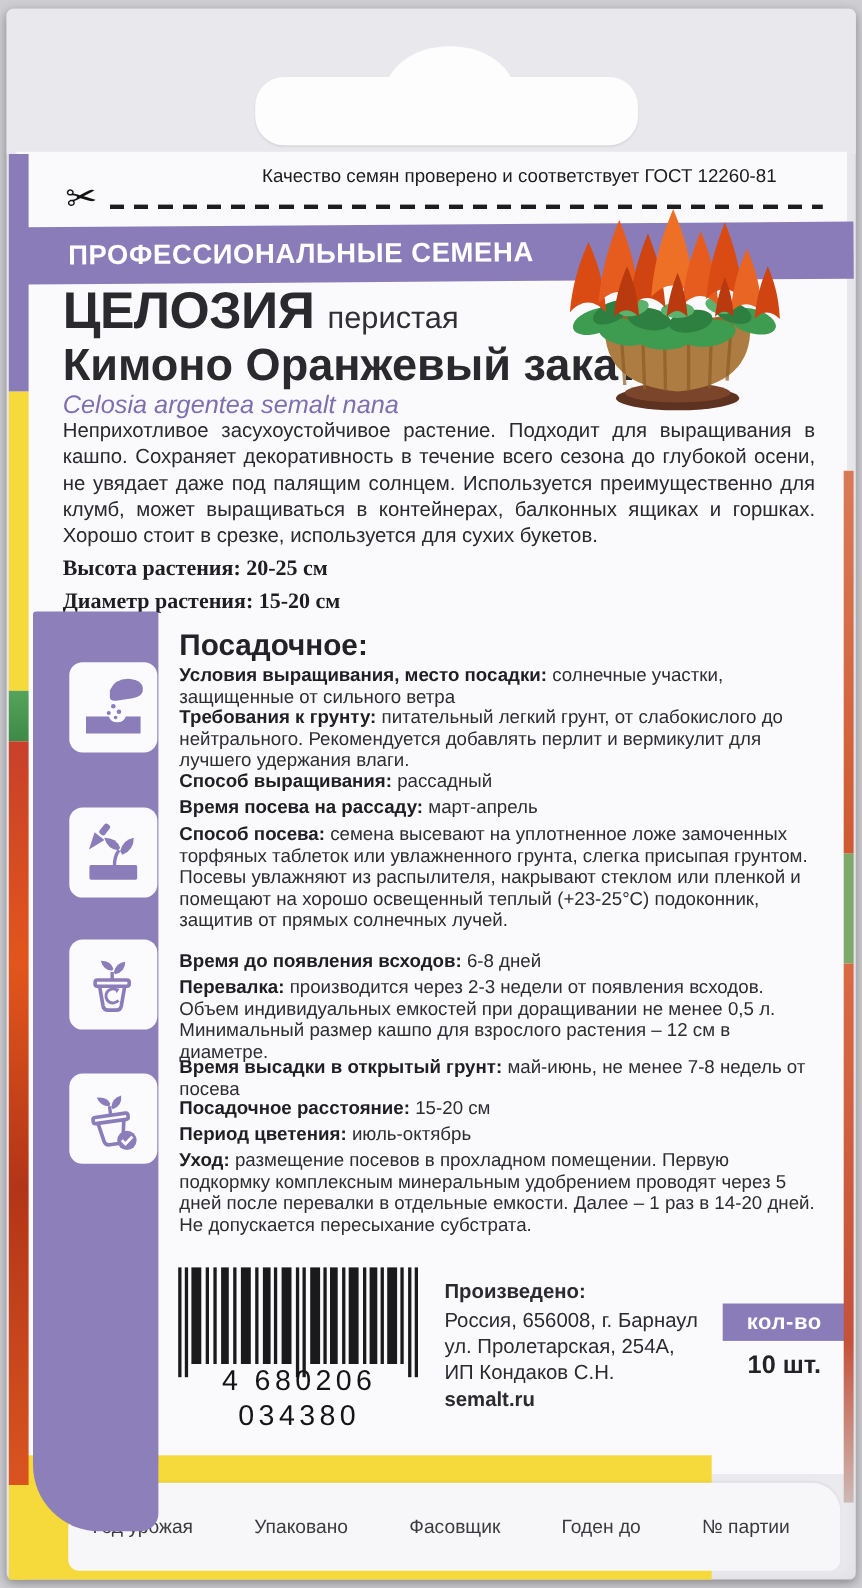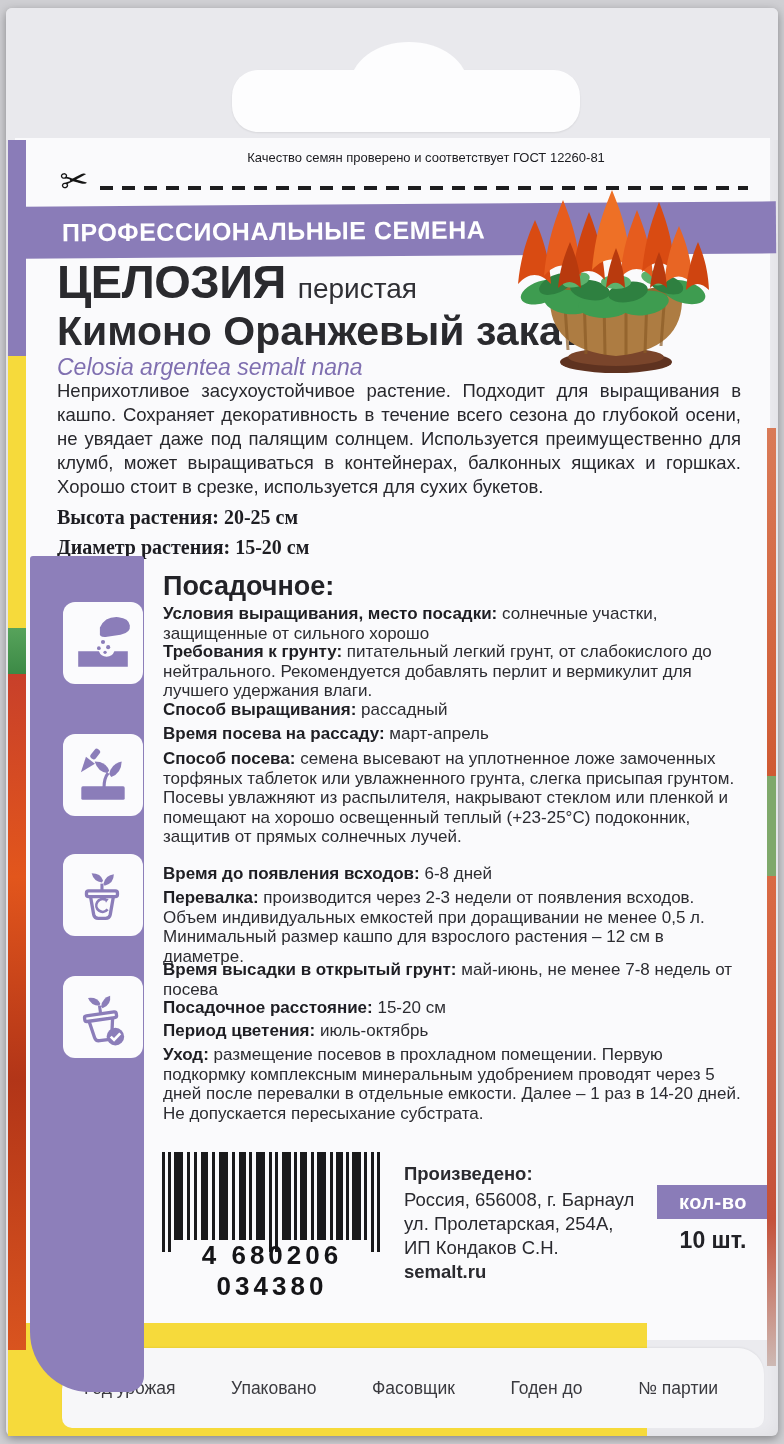--- a/index.html
+++ b/index.html
@@ -8,21 +8,21 @@
   .stage{position:relative;width:784px;height:1444px;overflow:hidden;background:#cfcfd3;}
   .packet{position:absolute;left:6px;top:8px;width:772px;height:1428px;background:#ebebef;
           border-radius:6px;box-shadow:0 3px 10px rgba(0,0,0,.35), inset 0 0 18px rgba(0,0,0,.06);}
   
   .top-area{position:absolute;left:0;top:0;width:772px;height:132px;background:#e9e9ed;border-radius:6px 6px 0 0;}
   .euro-slot{position:absolute;left:226px;top:62px;width:348px;height:62px;background:#fdfdfe;border-radius:26px;box-shadow:0 1px 2px rgba(0,0,0,.08);}
   .euro-bump{position:absolute;left:344px;top:34px;width:118px;height:48px;background:#fdfdfe;border-radius:55% 55% 0 0/100% 100% 0 0;}
   
   .panel{position:absolute;left:9px;top:130px;width:755px;height:1202px;background:#fafafc;}
   
-  .quality-text{position:absolute;left:140px;top:142px;width:560px;text-align:center;font-size:13px;color:#1b1b1f;}
+  .quality-text{position:absolute;left:140px;top:142px;width:560px;text-align:right;font-size:17px;color:#1b1b1f;}
   .scissors{position:absolute;left:54px;top:152px;font-family:"DejaVu Sans",sans-serif;font-size:34px;color:#141414;transform:rotate(-6deg);}
   .cut-dashes{position:absolute;left:94px;top:178px;width:648px;height:4px;
      background:repeating-linear-gradient(90deg,#1d1d1f 0 13px,transparent 13px 22px);}
   
   .band{position:absolute;left:16px;top:196px;width:754px;height:52px;background:#8a7cb8;transform:rotate(-.4deg);}
   .band span{display:block;padding:12px 0 0 40px;color:#fff;font-weight:bold;font-size:25px;letter-spacing:.5px;}
   
   .title-row{position:absolute;left:51px;top:246px;width:460px;white-space:nowrap;}
   .title-name{font-size:47px;font-weight:800;color:#2a2a2e;letter-spacing:-.5px;}
   .title-type{font-size:28px;color:#2f2f34;margin-left:12px;}
@@ -44,21 +44,21 @@
   .icon-tile svg{width:62px;height:62px;}
   
   .agro-head{position:absolute;left:157px;top:563px;font-size:27px;font-weight:800;color:#222227;}
   .agro-item{position:absolute;left:157px;width:582px;margin:0;font-size:17px;line-height:19.5px;color:#2c2c31;}
   .agro-item b{color:#1e1e23;}
   .ai-0{top:596px;}.ai-1{top:634px;}.ai-2{top:692px;}.ai-3{top:716px;}.ai-4{top:741px;}
   .ai-5{top:856px;}.ai-6{top:880px;}.ai-7{top:952px;}.ai-8{top:990px;}.ai-9{top:1013px;}.ai-10{top:1037px;}
   
   .barcode{position:absolute;left:146px;top:1144px;width:240px;height:120px;}
   .barcode-digits{position:absolute;left:140px;top:1232px;width:252px;text-align:center;
-      font-size:26px;letter-spacing:4px;color:#151518;font-family:"Liberation Sans",sans-serif;font-weight:bold;}
+      font-size:26px;letter-spacing:4px;color:#151518;font-family:"Liberation Sans",sans-serif;}
   
   .producer{position:absolute;left:398px;top:1142px;width:250px;color:#2a2a2f;font-size:18.5px;line-height:24px;}
   .producer .ph{font-weight:bold;margin:12px 0 2px;}
   .producer p{margin:0;}
   .producer .site{font-weight:bold;}
   
   .qty-badge{position:absolute;left:651px;top:1177px;width:112px;height:34px;background:#8a7cb8;
      color:#fff;font-weight:bold;font-size:20px;text-align:center;line-height:34px;letter-spacing:.5px;}
   .qty-value{position:absolute;left:651px;top:1219px;width:112px;text-align:center;font-size:23px;font-weight:800;color:#222227;}
   
@@ -198,21 +198,21 @@
           <path d="M29 27 v-8" stroke="#8b7db9" stroke-width="3" fill="none"></path>
           <path d="M29 19 q-8 -1 -10 -9 q9 0 11 7 z" fill="#8b7db9"></path>
           <path d="M30.5 20 q2 -8 10 -9 q0 9 -9 11 z" fill="#8b7db9"></path>
         </g>
         <circle cx="42" cy="49" r="8.5" fill="#8b7db9"></circle>
         <path d="M37.5 49 l3.2 3.2 l6 -6.4" stroke="#fff" stroke-width="2.6" fill="none"></path>
       </svg>
     </div>
 
     <div class="agro-head">Посадочное:</div>
-    <p class="agro-item ai-0"><b>Условия выращивания, место посадки:</b> <span>солнечные участки, защищенные от сильного хорошо</span></p>
+    <p class="agro-item ai-0"><b>Условия выращивания, место посадки:</b> <span>солнечные участки, защищенные от сильного ветра</span></p>
     <p class="agro-item ai-1"><b>Требования к грунту:</b> <span>питательный легкий грунт, от слабокислого до нейтрального. Рекомендуется добавлять перлит и вермикулит для лучшего удержания влаги.</span></p>
     <p class="agro-item ai-3"><b>Время посева на рассаду:</b> <span>март-апрель</span></p>
     <p class="agro-item ai-2"><b>Способ выращивания:</b> <span>рассадный</span></p>
     <p class="agro-item ai-4"><b>Способ посева:</b> <span>семена высевают на уплотненное ложе замоченных торфяных таблеток или увлажненного грунта, слегка присыпая грунтом. Посевы увлажняют из распылителя, накрывают стеклом или пленкой и помещают на хорошо освещенный теплый (+23-25°C) подоконник, защитив от прямых солнечных лучей.</span></p>
     <p class="agro-item ai-5"><b>Время до появления всходов:</b> <span>6-8 дней</span></p>
     <p class="agro-item ai-6"><b>Перевалка:</b> <span>производится через 2-3 недели от появления всходов. Объем индивидуальных емкостей при доращивании не менее 0,5 л. Минимальный размер кашпо для взрослого растения – 12 см в диаметре.</span></p>
     <p class="agro-item ai-7"><b>Время высадки в открытый грунт:</b> <span>май-июнь, не менее 7-8 недель от посева</span></p>
     <p class="agro-item ai-8"><b>Посадочное расстояние:</b> <span>15-20 см</span></p>
     <p class="agro-item ai-9"><b>Период цветения:</b> <span>июль-октябрь</span></p>
     <p class="agro-item ai-10"><b>Уход:</b> <span>размещение посевов в прохладном помещении. Первую подкормку комплексным минеральным удобрением проводят через 5 дней после перевалки в отдельные емкости. Далее – 1 раз в 14-20 дней. Не допускается пересыхание субстрата.</span></p>

